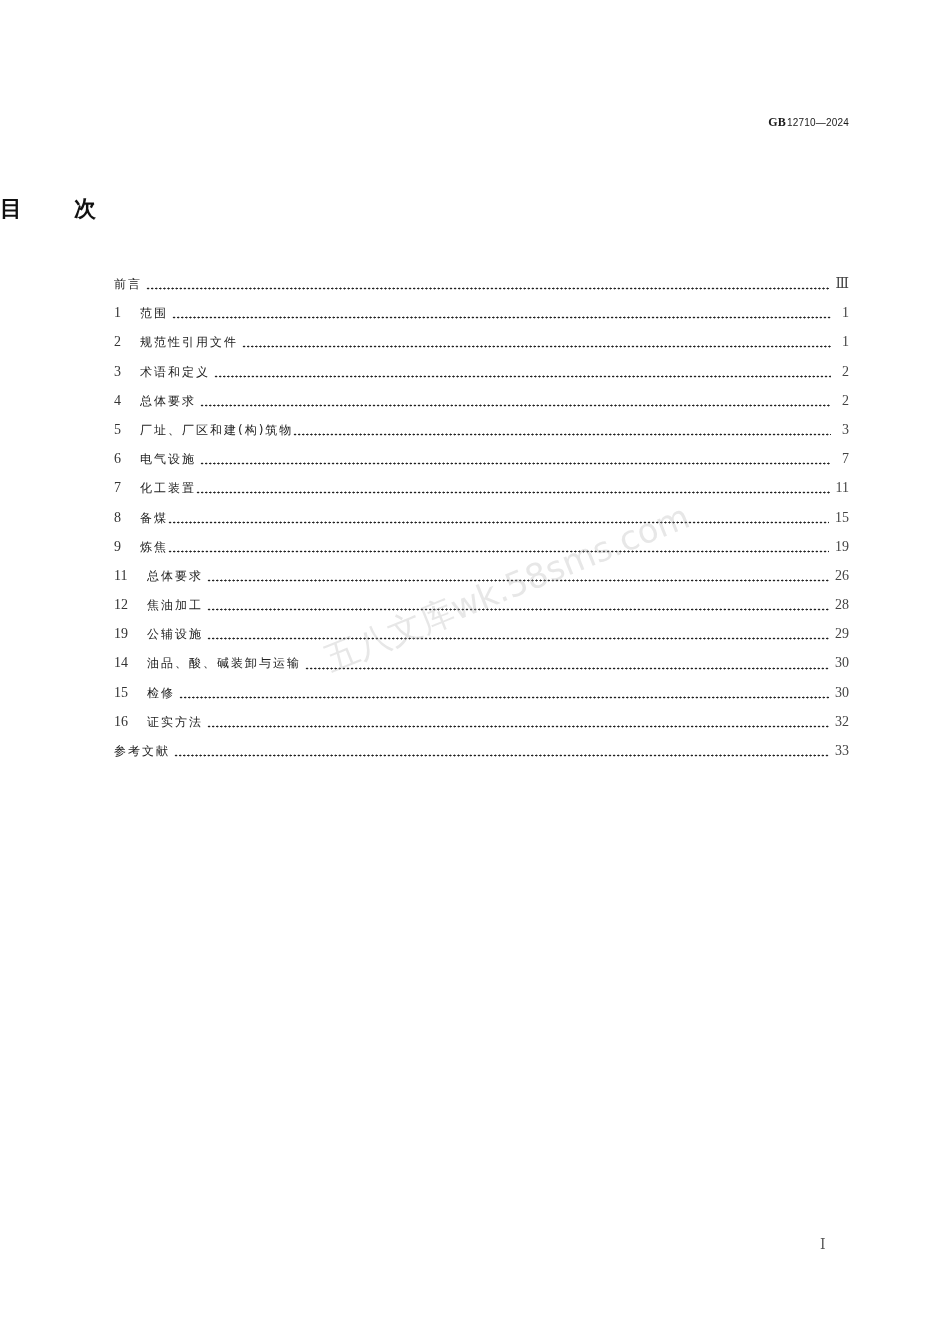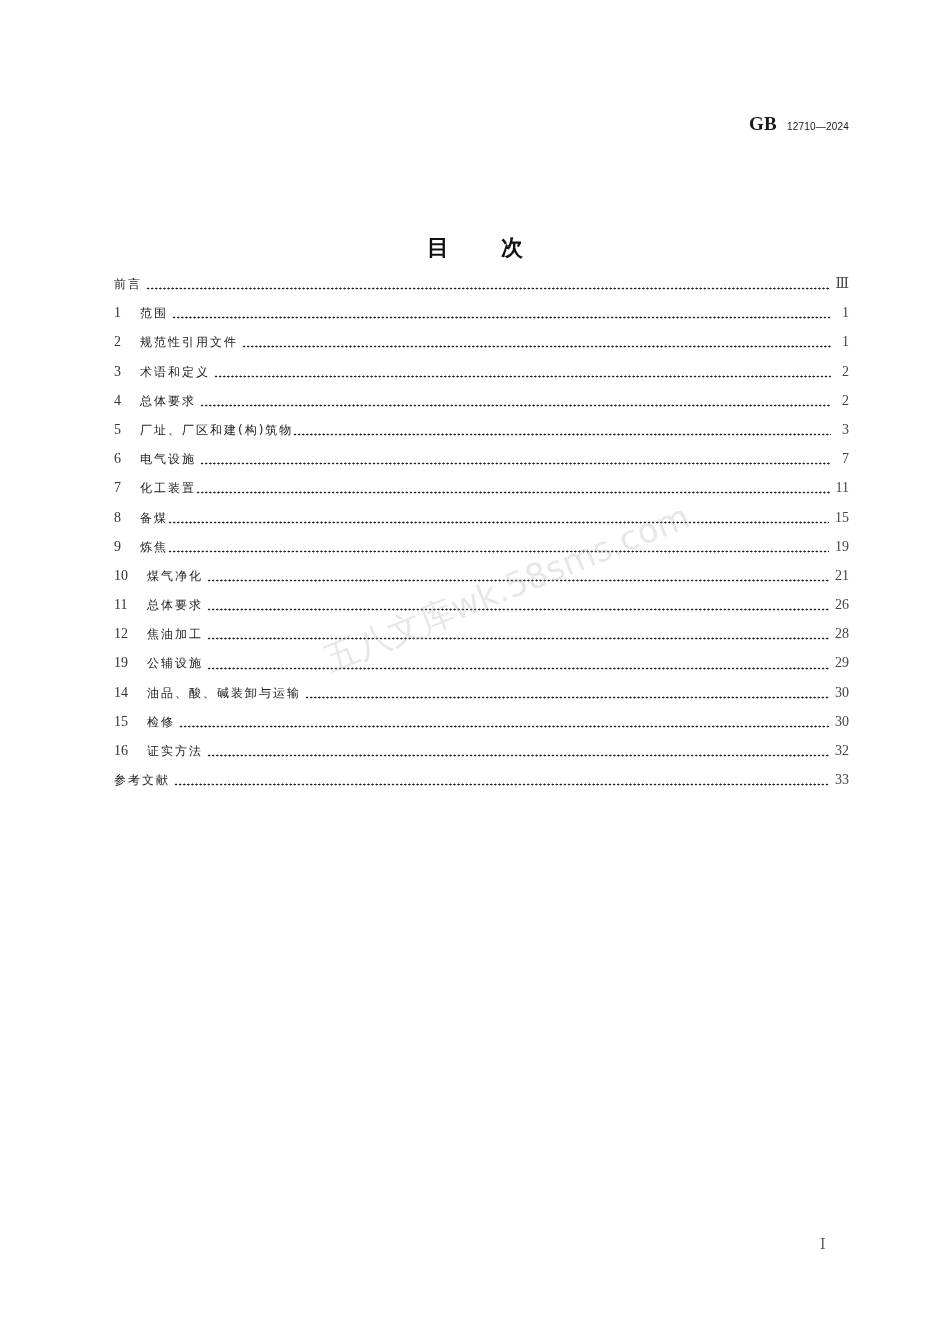--- a/index.html
+++ b/index.html
@@ -19,38 +19,36 @@
       position: absolute;
       top: 113px;
       right: 101px;
       font-size: 14px;
       letter-spacing: 0.2px;
       white-space: nowrap;
     }
     .std-code .gb {
       font-family: "Liberation Serif", "DejaVu Serif", serif;
       font-weight: bold;
-      font-size: 19px;
-      margin-right: 10px;
+      font-size: 12px;
+      margin-right: 1px;
     }
     .std-code .num {
       font-family: "Liberation Sans", "DejaVu Sans", sans-serif;
       font-size: 10px;
     }
     .toc-title {
       position: absolute;
       top: 194px;
       left: 0;
       width: 950px;
-      text-align: center;
       font-family: "DejaVu Sans", "Liberation Sans", sans-serif;
       font-size: 22px;
       font-weight: bold;
       color: #111;
-      margin-top: 39px;
     }
     .toc-title span { display: inline-block; }
     .toc-title .gap { width: 52px; }
     .toc {
       position: absolute;
       top: 272px;
       left: 114px;
       width: 735px;
     }
     .toc-row {
@@ -183,26 +181,20 @@
     <span class="toc-leader tight"></span>
     <span class="toc-page">15</span>
   </div>
   <div class="toc-row">
     <span class="toc-num">9</span>
     <span class="toc-label">炼焦</span>
     <span class="toc-leader tight"></span>
     <span class="toc-page">19</span>
   </div>
   <div class="toc-row">
-    <span class="toc-num wide">10</span>
-    <span class="toc-label">煤气净化</span>
-    <span class="toc-leader"></span>
-    <span class="toc-page">21</span>
-  </div>
-  <div class="toc-row">
     <span class="toc-num wide">11</span>
     <span class="toc-label">总体要求</span>
     <span class="toc-leader"></span>
     <span class="toc-page">26</span>
   </div>
   <div class="toc-row">
     <span class="toc-num wide">12</span>
     <span class="toc-label">焦油加工</span>
     <span class="toc-leader"></span>
     <span class="toc-page">28</span>

